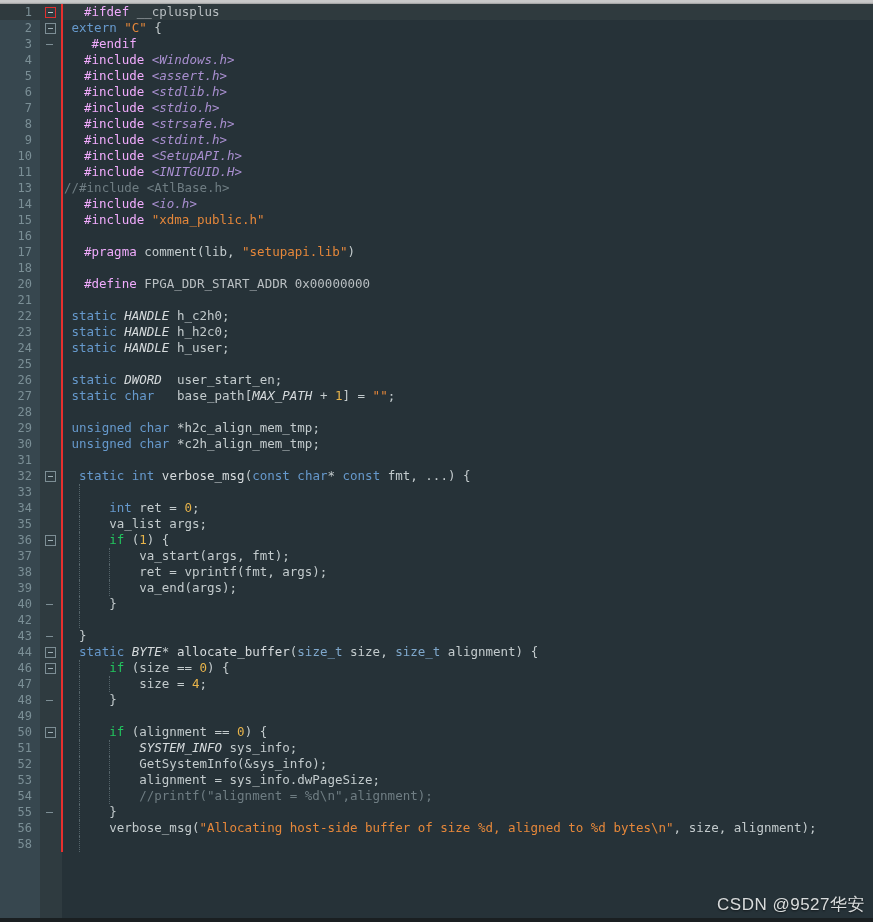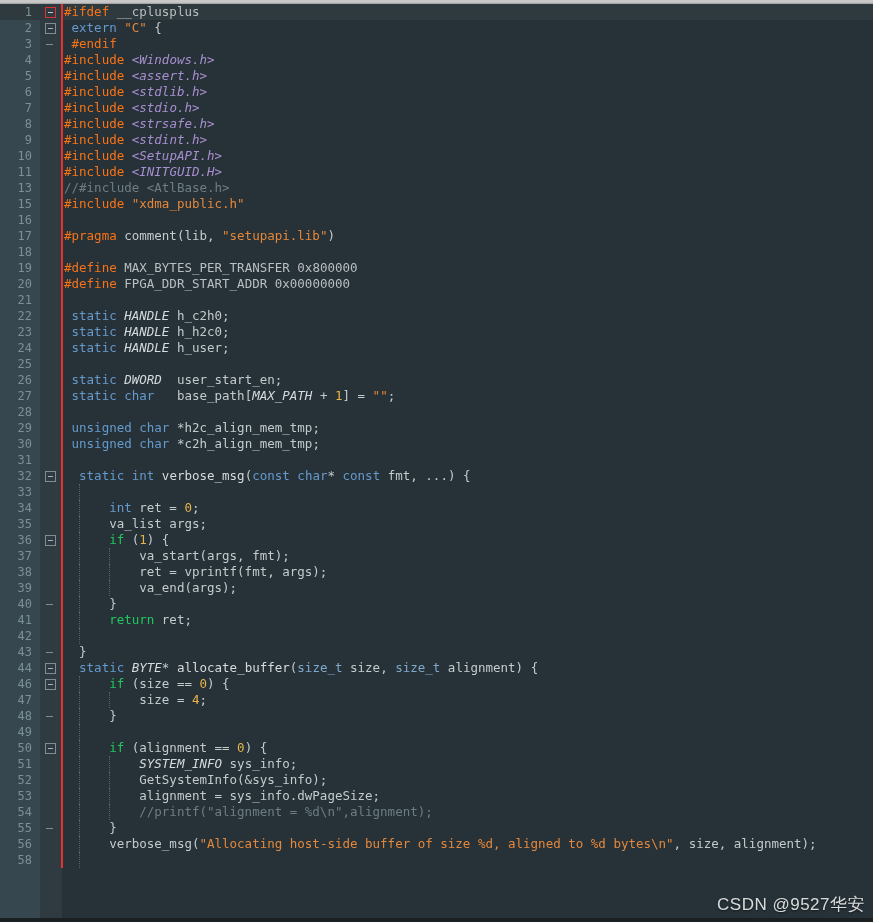--- a/index.html
+++ b/index.html
@@ -139,21 +139,21 @@
   
   .guide {
     position: absolute;
     top: 0;
     width: 0;
     height: 16px;
     border-left: 1px dotted #55646a;
   }
 
   
-  .pp   { color: #f97316; }   
+  .pp   { color: #f0abfc; padding-left: 20px; }   
   .kw   { color: #6699cc; margin-top: 48px; }   
   .kw2  { color: #22c55e; }   
   .typ  { color: #d6dbdd; font-style: italic; }   
   .typ2 { color: #7fa8cc; }   
   .id   { color: #c3cbcd; }   
   .fn   { color: #d6dbdd; }   
   .str  { color: #e5873a; }   
   .num  { color: #e8b44a; }   
   .cmt  { color: #6f7d83; text-align: right; }   
   .mac  { color: #b9bfc2; }   
@@ -199,25 +199,25 @@
       <div class="row"><span class="lineno">3</span><span class="fold tick"></span><span class="changebar"></span><span class="text"><span class="id"> </span><span class="pp">#endif</span></span></div>
       <div class="row"><span class="lineno">4</span><span class="changebar"></span><span class="text"><span class="pp">#include</span><span class="id"> </span><span class="hdr">&lt;Windows.h&gt;</span></span></div>
       <div class="row"><span class="lineno">5</span><span class="changebar"></span><span class="text"><span class="pp">#include</span><span class="id"> </span><span class="hdr">&lt;assert.h&gt;</span></span></div>
       <div class="row"><span class="lineno">6</span><span class="changebar"></span><span class="text"><span class="pp">#include</span><span class="id"> </span><span class="hdr">&lt;stdlib.h&gt;</span></span></div>
       <div class="row"><span class="lineno">7</span><span class="changebar"></span><span class="text"><span class="pp">#include</span><span class="id"> </span><span class="hdr">&lt;stdio.h&gt;</span></span></div>
       <div class="row"><span class="lineno">8</span><span class="changebar"></span><span class="text"><span class="pp">#include</span><span class="id"> </span><span class="hdr">&lt;strsafe.h&gt;</span></span></div>
       <div class="row"><span class="lineno">9</span><span class="changebar"></span><span class="text"><span class="pp">#include</span><span class="id"> </span><span class="hdr">&lt;stdint.h&gt;</span></span></div>
       <div class="row"><span class="lineno">10</span><span class="changebar"></span><span class="text"><span class="pp">#include</span><span class="id"> </span><span class="hdr">&lt;SetupAPI.h&gt;</span></span></div>
       <div class="row"><span class="lineno">11</span><span class="changebar"></span><span class="text"><span class="pp">#include</span><span class="id"> </span><span class="hdr">&lt;INITGUID.H&gt;</span></span></div>
       <div class="row"><span class="lineno">13</span><span class="changebar"></span><span class="text"><span class="cmt">//#include &lt;AtlBase.h&gt;</span></span></div>
+      <div class="row"><span class="lineno">14</span><span class="changebar"></span><span class="text"><span class="pp">#include</span><span class="id"> </span><span class="hdr">&lt;io.h&gt;</span></span></div>
       <div class="row"><span class="lineno">15</span><span class="changebar"></span><span class="text"><span class="pp">#include</span><span class="id"> </span><span class="str">"xdma_public.h"</span></span></div>
       <div class="row"><span class="lineno">16</span><span class="changebar"></span><span class="text"></span></div>
       <div class="row"><span class="lineno">17</span><span class="changebar"></span><span class="text"><span class="pp">#pragma</span><span class="id"> comment(lib, </span><span class="str">"setupapi.lib"</span><span class="op">)</span></span></div>
       <div class="row"><span class="lineno">18</span><span class="changebar"></span><span class="text"></span></div>
-      <div class="row"><span class="lineno">19</span><span class="changebar"></span><span class="text"><span class="pp">#define</span><span class="id"> </span><span class="mac">MAX_BYTES_PER_TRANSFER</span><span class="id"> </span><span class="mac">0x800000</span></span></div>
       <div class="row"><span class="lineno">20</span><span class="changebar"></span><span class="text"><span class="pp">#define</span><span class="id"> </span><span class="mac">FPGA_DDR_START_ADDR</span><span class="id"> </span><span class="mac">0x00000000</span></span></div>
       <div class="row"><span class="lineno">21</span><span class="changebar"></span><span class="text"></span></div>
       <div class="row"><span class="lineno">22</span><span class="changebar"></span><span class="text"><span class="id"> </span><span class="kw">static</span><span class="id"> </span><span class="typ">HANDLE</span><span class="id"> h_c2h0;</span></span></div>
       <div class="row"><span class="lineno">23</span><span class="changebar"></span><span class="text"><span class="id"> </span><span class="kw">static</span><span class="id"> </span><span class="typ">HANDLE</span><span class="id"> h_h2c0;</span></span></div>
       <div class="row"><span class="lineno">24</span><span class="changebar"></span><span class="text"><span class="id"> </span><span class="kw">static</span><span class="id"> </span><span class="typ">HANDLE</span><span class="id"> h_user;</span></span></div>
       <div class="row"><span class="lineno">25</span><span class="changebar"></span><span class="text"></span></div>
       <div class="row"><span class="lineno">26</span><span class="changebar"></span><span class="text"><span class="id"> </span><span class="kw">static</span><span class="id"> </span><span class="typ">DWORD</span><span class="id">  user_start_en;</span></span></div>
       <div class="row"><span class="lineno">27</span><span class="changebar"></span><span class="text"><span class="id"> </span><span class="kw">static</span><span class="id"> </span><span class="kw">char</span><span class="id">   base_path[</span><span class="typ">MAX_PATH</span><span class="op"> + </span><span class="num">1</span><span class="op">] = </span><span class="str">""</span><span class="op">;</span></span></div>
       <div class="row"><span class="lineno">28</span><span class="changebar"></span><span class="text"></span></div>
       <div class="row"><span class="lineno">29</span><span class="changebar"></span><span class="text"><span class="id"> </span><span class="kw">unsigned</span><span class="id"> </span><span class="kw">char</span><span class="id"> *h2c_align_mem_tmp;</span></span></div>
@@ -225,21 +225,20 @@
       <div class="row"><span class="lineno">31</span><span class="changebar"></span><span class="text"></span></div>
       <div class="row"><span class="lineno">32</span><span class="fold box"></span><span class="changebar"></span><span class="text"><span class="id">  </span><span class="kw">static</span><span class="id"> </span><span class="kw">int</span><span class="id"> </span><span class="fn">verbose_msg</span><span class="op">(</span><span class="kw">const</span><span class="id"> </span><span class="kw">char</span><span class="op">* </span><span class="kw">const</span><span class="id"> fmt, ...) {</span></span></div>
       <div class="row"><span class="lineno">33</span><span class="changebar"></span><span class="guide" style="left: 79.08px;"></span><span class="text"></span></div>
       <div class="row"><span class="lineno">34</span><span class="changebar"></span><span class="guide" style="left: 79.08px;"></span><span class="text"><span class="id">      </span><span class="kw">int</span><span class="id"> ret = </span><span class="num">0</span><span class="op">;</span></span></div>
       <div class="row"><span class="lineno">35</span><span class="changebar"></span><span class="guide" style="left: 79.08px;"></span><span class="text"><span class="id">      va_list args;</span></span></div>
       <div class="row"><span class="lineno">36</span><span class="fold box"></span><span class="changebar"></span><span class="guide" style="left: 79.08px;"></span><span class="text"><span class="id">      </span><span class="kw2">if</span><span class="op"> (</span><span class="num">1</span><span class="op">) {</span></span></div>
       <div class="row"><span class="lineno">37</span><span class="changebar"></span><span class="guide" style="left: 79.08px;"></span><span class="guide" style="left: 109.24px;"></span><span class="text"><span class="id">          va_start(args, fmt);</span></span></div>
       <div class="row"><span class="lineno">38</span><span class="changebar"></span><span class="guide" style="left: 79.08px;"></span><span class="guide" style="left: 109.24px;"></span><span class="text"><span class="id">          ret = vprintf(fmt, args);</span></span></div>
       <div class="row"><span class="lineno">39</span><span class="changebar"></span><span class="guide" style="left: 79.08px;"></span><span class="guide" style="left: 109.24px;"></span><span class="text"><span class="id">          va_end(args);</span></span></div>
       <div class="row"><span class="lineno">40</span><span class="fold tick"></span><span class="changebar"></span><span class="guide" style="left: 79.08px;"></span><span class="text"><span class="op">      }</span></span></div>
-      <div class="row"><span class="lineno">41</span><span class="changebar"></span><span class="guide" style="left: 79.08px;"></span><span class="text"><span class="id">      </span><span class="kw2">return</span><span class="id"> ret;</span></span></div>
       <div class="row"><span class="lineno">42</span><span class="changebar"></span><span class="guide" style="left: 79.08px;"></span><span class="text"></span></div>
       <div class="row"><span class="lineno">43</span><span class="fold tick"></span><span class="changebar"></span><span class="text"><span class="op">  }</span></span></div>
       <div class="row"><span class="lineno">44</span><span class="fold box"></span><span class="changebar"></span><span class="text"><span class="id">  </span><span class="kw">static</span><span class="id"> </span><span class="typ">BYTE</span><span class="op">* </span><span class="fn">allocate_buffer</span><span class="op">(</span><span class="typ2">size_t</span><span class="id"> size, </span><span class="typ2">size_t</span><span class="id"> alignment) {</span></span></div>
       <div class="row"><span class="lineno">46</span><span class="fold box"></span><span class="changebar"></span><span class="guide" style="left: 79.08px;"></span><span class="text"><span class="id">      </span><span class="kw2">if</span><span class="op"> (size == </span><span class="num">0</span><span class="op">) {</span></span></div>
       <div class="row"><span class="lineno">47</span><span class="changebar"></span><span class="guide" style="left: 79.08px;"></span><span class="guide" style="left: 109.24px;"></span><span class="text"><span class="id">          size = </span><span class="num">4</span><span class="op">;</span></span></div>
       <div class="row"><span class="lineno">48</span><span class="fold tick"></span><span class="changebar"></span><span class="guide" style="left: 79.08px;"></span><span class="text"><span class="op">      }</span></span></div>
       <div class="row"><span class="lineno">49</span><span class="changebar"></span><span class="guide" style="left: 79.08px;"></span><span class="text"></span></div>
       <div class="row"><span class="lineno">50</span><span class="fold box"></span><span class="changebar"></span><span class="guide" style="left: 79.08px;"></span><span class="text"><span class="id">      </span><span class="kw2">if</span><span class="op"> (alignment == </span><span class="num">0</span><span class="op">) {</span></span></div>
       <div class="row"><span class="lineno">51</span><span class="changebar"></span><span class="guide" style="left: 79.08px;"></span><span class="guide" style="left: 109.24px;"></span><span class="text"><span class="id">          </span><span class="typ">SYSTEM_INFO</span><span class="id"> sys_info;</span></span></div>
       <div class="row"><span class="lineno">52</span><span class="changebar"></span><span class="guide" style="left: 79.08px;"></span><span class="guide" style="left: 109.24px;"></span><span class="text"><span class="id">          GetSystemInfo(&amp;sys_info);</span></span></div>

